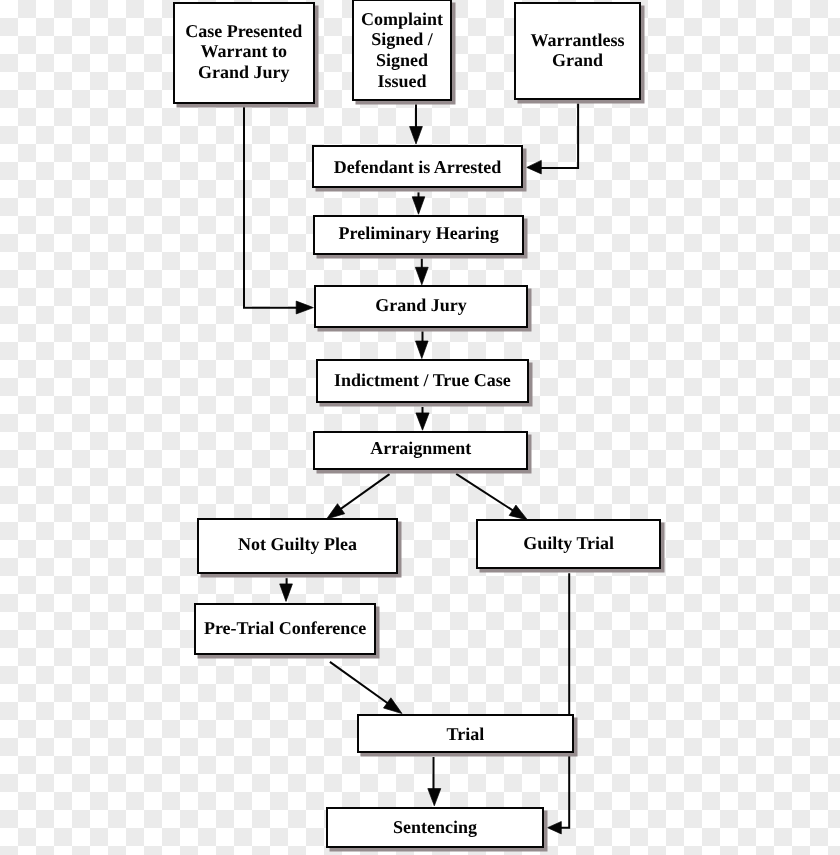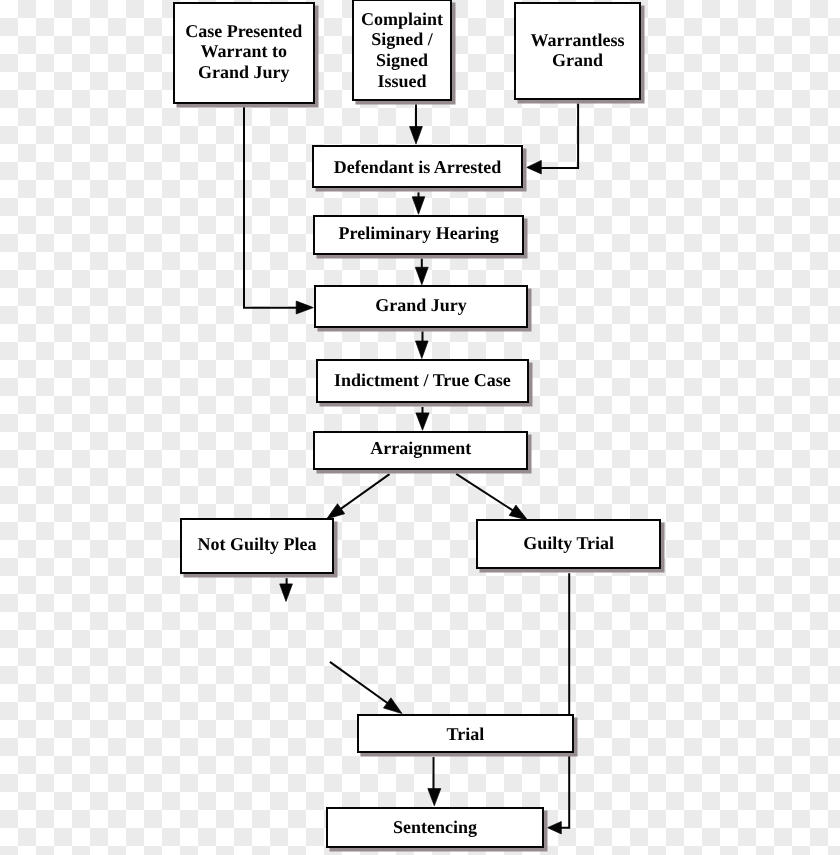--- a/index.html
+++ b/index.html
@@ -145,32 +145,37 @@
         <i>Indictment / True Case</i>
       </span>
   </div>
 
   <div class="box" style="left:313.3px;top:430.5px;width:214.8px;height:39.2px;text-align:center;">
     <span style="top:-1.5px">
         <i>Arraignment</i>
       </span>
   </div>
 
-  <div class="box" style="left:180px;top:518.4px;width:154px;height:56.1px;">
+  <div class="box" style="left:197px;top:518.4px;width:201px;height:56.1px;">
     <span style="top:-2.1px">
         <i>Not Guilty Plea</i>
       </span>
   </div>
 
   <div class="box" style="left:476.1px;top:519.3px;width:185.2px;height:50.2px;">
     <span style="top:-0.7px">
         <i>Guilty Trial</i>
       </span>
   </div>
 
+  <div class="box" style="left:194.2px;top:603.1px;width:181.9px;height:52.4px;">
+    <span style="top:-0.7px">
+        <i>Pre-Trial Conference</i>
+      </span>
+  </div>
 
   <div class="box" style="left:323.9px;top:714.2px;width:216.9px;height:39.1px;margin-left:33px;">
     <span style="top:0.4px">
         <i>Trial</i>
       </span>
   </div>
 
   <div class="box" style="left:326.2px;top:807px;width:217.7px;height:40.8px;">
     <span style="top:-0.3px">
         <i>Sentencing</i>

